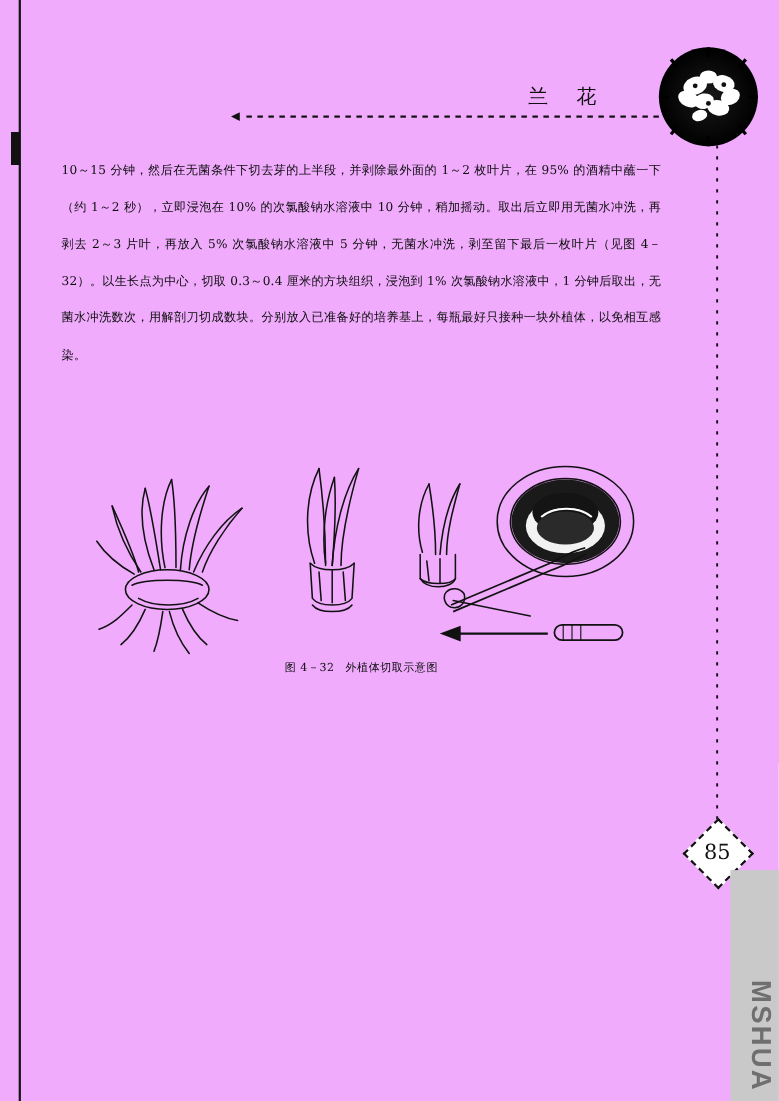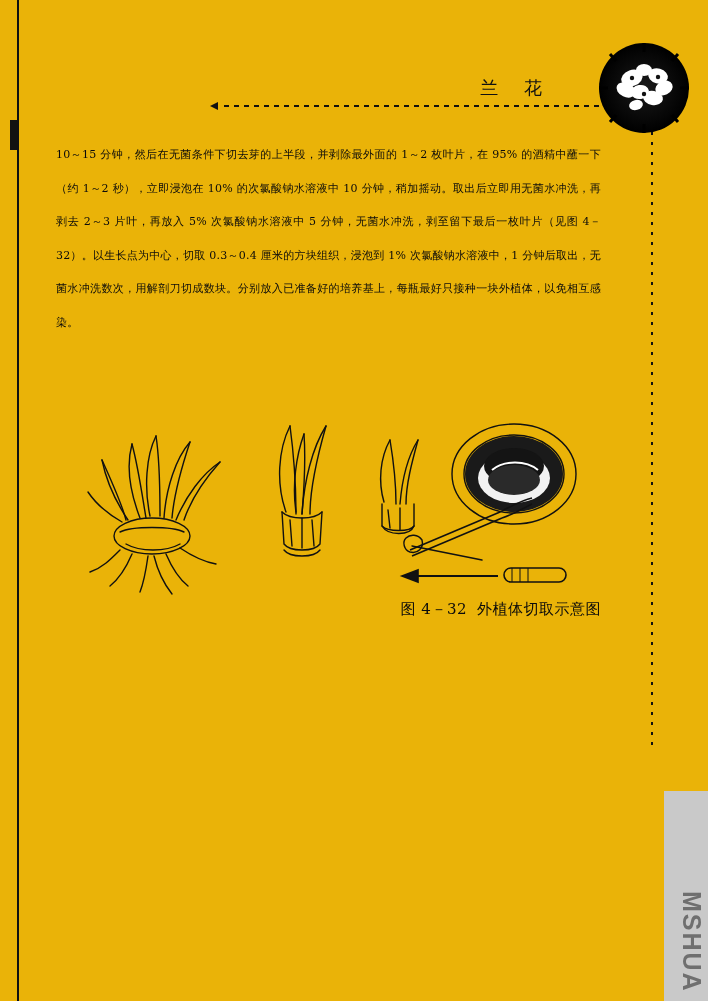--- a/index.html
+++ b/index.html
@@ -14,21 +14,21 @@
     overflow: hidden;
     font-family: "DejaVu Serif", "Liberation Serif", serif;
     color: #0b0b0b;
   }
 
   
   .page {
     position: absolute;
     left: 0; top: 0;
     width: 708px; height: 1001px;
-    background: #eab308;
+    background: #f0abfc;
   }
 
   
   .gutter-rule {
     position: absolute;
     left: 17px;
     top: 0;
     width: 2px;
     height: 1001px;
     background: #111;
@@ -161,22 +161,22 @@
     top: 400px;
     width: 500px;
     height: 220px;
   }
   .figure svg { display: block; }
   .fig-caption {
     position: absolute;
     left: 56px;
     top: 600px;
     width: 545px;
-    text-align: right;
-    font-size: 15px;
+    text-align: center;
+    font-size: 10px;
     font-family: "DejaVu Serif", "Liberation Serif", serif;
     letter-spacing: 0.5px;
   }
   .fig-caption .cap-label { margin-right: 10px; }
 
   .para-after-fig {
     position: absolute;
     left: 56px;
     top: 625px;
     width: 545px;
@@ -283,20 +283,24 @@
       </g>
     </svg>
   </div>
 
   <div class="margin-dots">
     <svg width="2" height="620" viewBox="0 0 2 620">
       <line x1="1" y1="0" x2="1" y2="620" stroke="#111" stroke-width="2" stroke-dasharray="3 7"></line>
     </svg>
   </div>
 
+  <div class="page-num">
+    <div class="lozenge"></div>
+    <div class="num">85</div>
+  </div>
 
   <div class="content">
     <p class="body">10～15 分钟，然后在无菌条件下切去芽的上半段，并剥除最外面的 1～2 枚叶片，在 95% 的酒精中蘸一下（约 1～2 秒），立即浸泡在 10% 的次氯酸钠水溶液中 10 分钟，稍加摇动。取出后立即用无菌水冲洗，再剥去 2～3 片叶，再放入 5% 次氯酸钠水溶液中 5 分钟，无菌水冲洗，剥至留下最后一枚叶片（见图 4－32）。以生长点为中心，切取 0.3～0.4 厘米的方块组织，浸泡到 1% 次氯酸钠水溶液中，1 分钟后取出，无菌水冲洗数次，用解剖刀切成数块。分别放入已准备好的培养基上，每瓶最好只接种一块外植体，以免相互感染。</p>
   </div>
 
   <div class="figure">
     <svg width="500" height="220" viewBox="0 0 500 220">
       <g stroke="#111" fill="none" stroke-width="1.4" stroke-linecap="round">
 
         <g>

